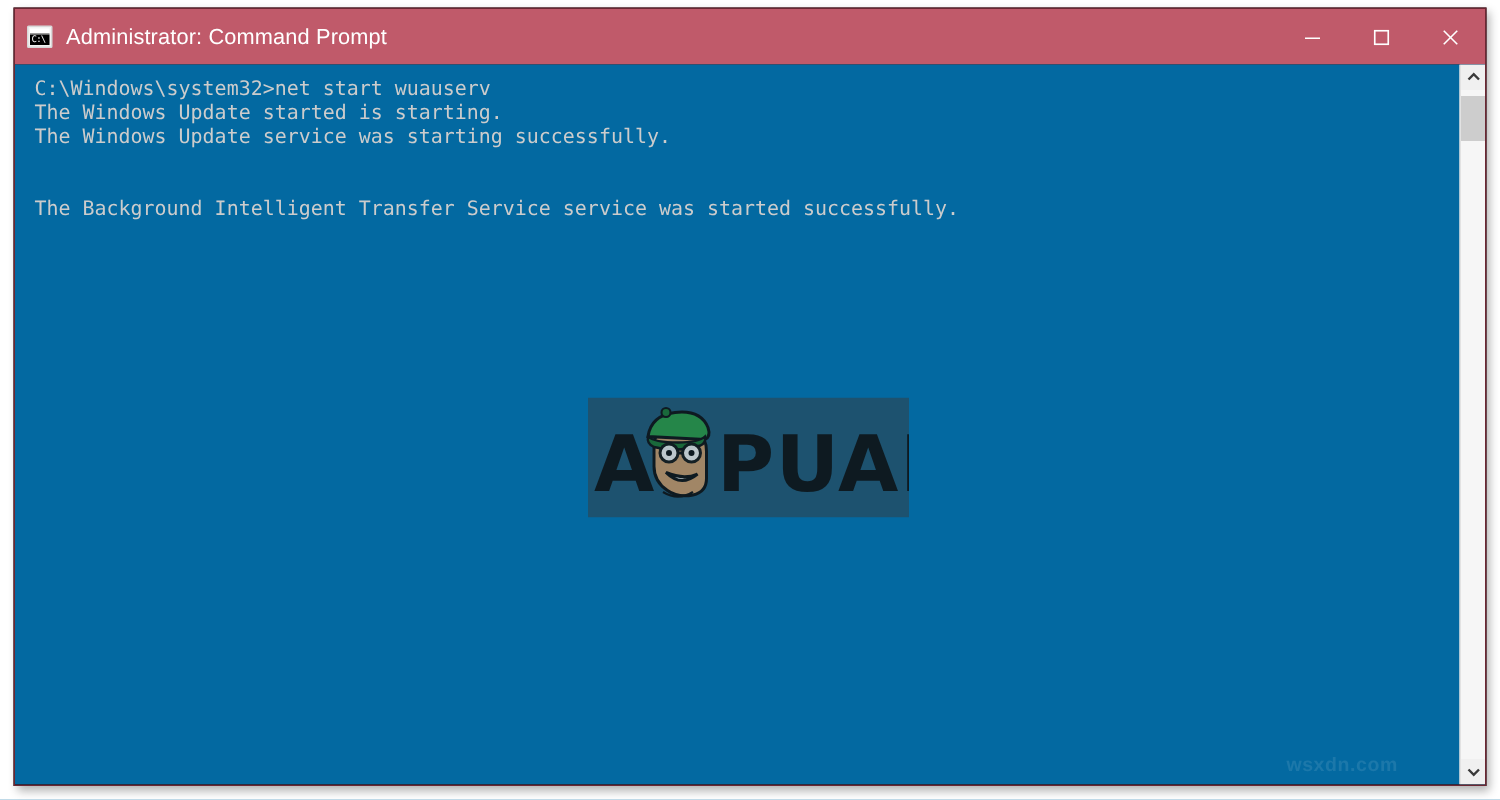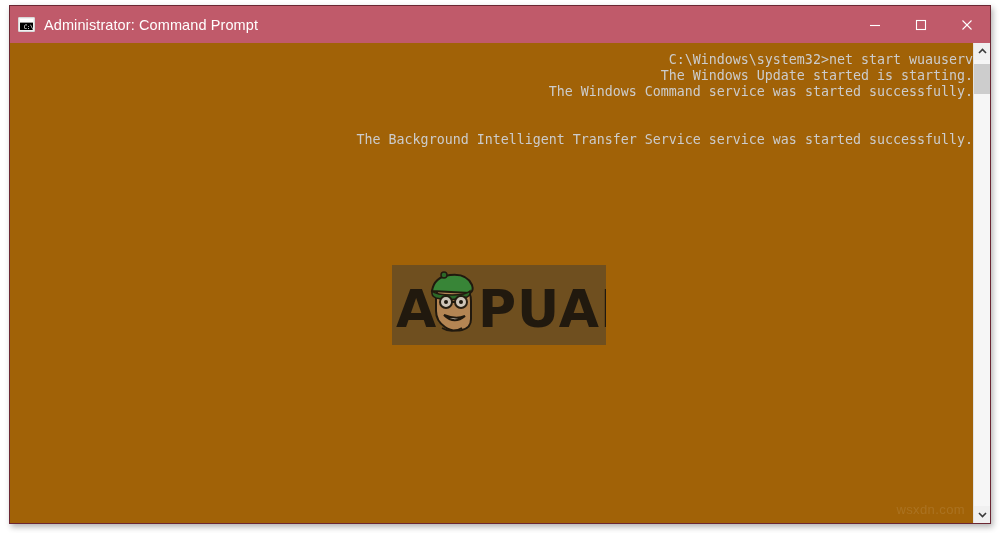--- a/index.html
+++ b/index.html
@@ -22,21 +22,20 @@
     top: 5px;
     width: 982px;
     height: 519px;
     box-sizing: border-box;
     border: 1px solid #6b2733;
     background: #0d0d0d;
     box-shadow: 2px 3px 6px rgba(0,0,0,0.30);
     overflow: hidden;
     display: flex;
     flex-direction: column;
-    text-align: right;
   }
 
   
   #titlebar {
     height: 37px;
     min-height: 37px;
     background: #c05a6a;
     display: flex;
     align-items: center;
     position: relative;
@@ -93,23 +92,24 @@
     justify-content: center;
     color: #ffffff;
     cursor: default;
   }
   .winbtn svg { display: block; }
 
   
   #body-area {
     flex: 1 1 auto;
     display: flex;
-    background: #a16207;
-    position: relative;
-    overflow: hidden;
+    background: #0369a1;
+    position: relative;
+    overflow: hidden;
+    gap: 33px;
   }
   #console {
     flex: 1 1 auto;
     position: relative;
     padding: 9px 0 0 13px;
     overflow: hidden;
   }
   .line {
     font-family: "DejaVu Sans Mono", monospace;
     font-size: 13.3px;
@@ -136,20 +136,21 @@
   
   #corner-watermark {
     position: absolute;
     right: 8px;
     bottom: 6px;
     font-size: 13px;
     color: rgba(255,255,255,0.10);
     letter-spacing: 0.4px;
     pointer-events: none;
     white-space: nowrap;
+    font-weight: bold;
   }
 
   
   #scrollbar {
     width: 17px;
     min-width: 17px;
     background: #f0f0f0;
     border-left: 1px solid #e2e2e2;
     box-sizing: border-box;
     display: flex;
@@ -206,21 +207,21 @@
         </svg>
       </div>
     </div>
   </div>
 
   <div id="body-area">
 
     <div id="console">
       <div class="line">C:\Windows\system32&gt;net start wuauserv</div>
       <div class="line">The Windows Update started is starting.</div>
-      <div class="line">The Windows Command service was started successfully.</div>
+      <div class="line">The Windows Update service was starting successfully.</div>
       <div class="line blank"></div>
       <div class="line blank"></div>
       <div class="line">The Background Intelligent Transfer Service service was started successfully.</div>
       <div class="line blank"></div>
       <div class="line blank"></div>
 
       <div id="watermark">
         <svg width="214" height="80" viewBox="0 0 214 80" aria-hidden="true">
 
           <rect x="0" y="0" width="214" height="80" fill="#3a3a3a" opacity="0.55"></rect>

